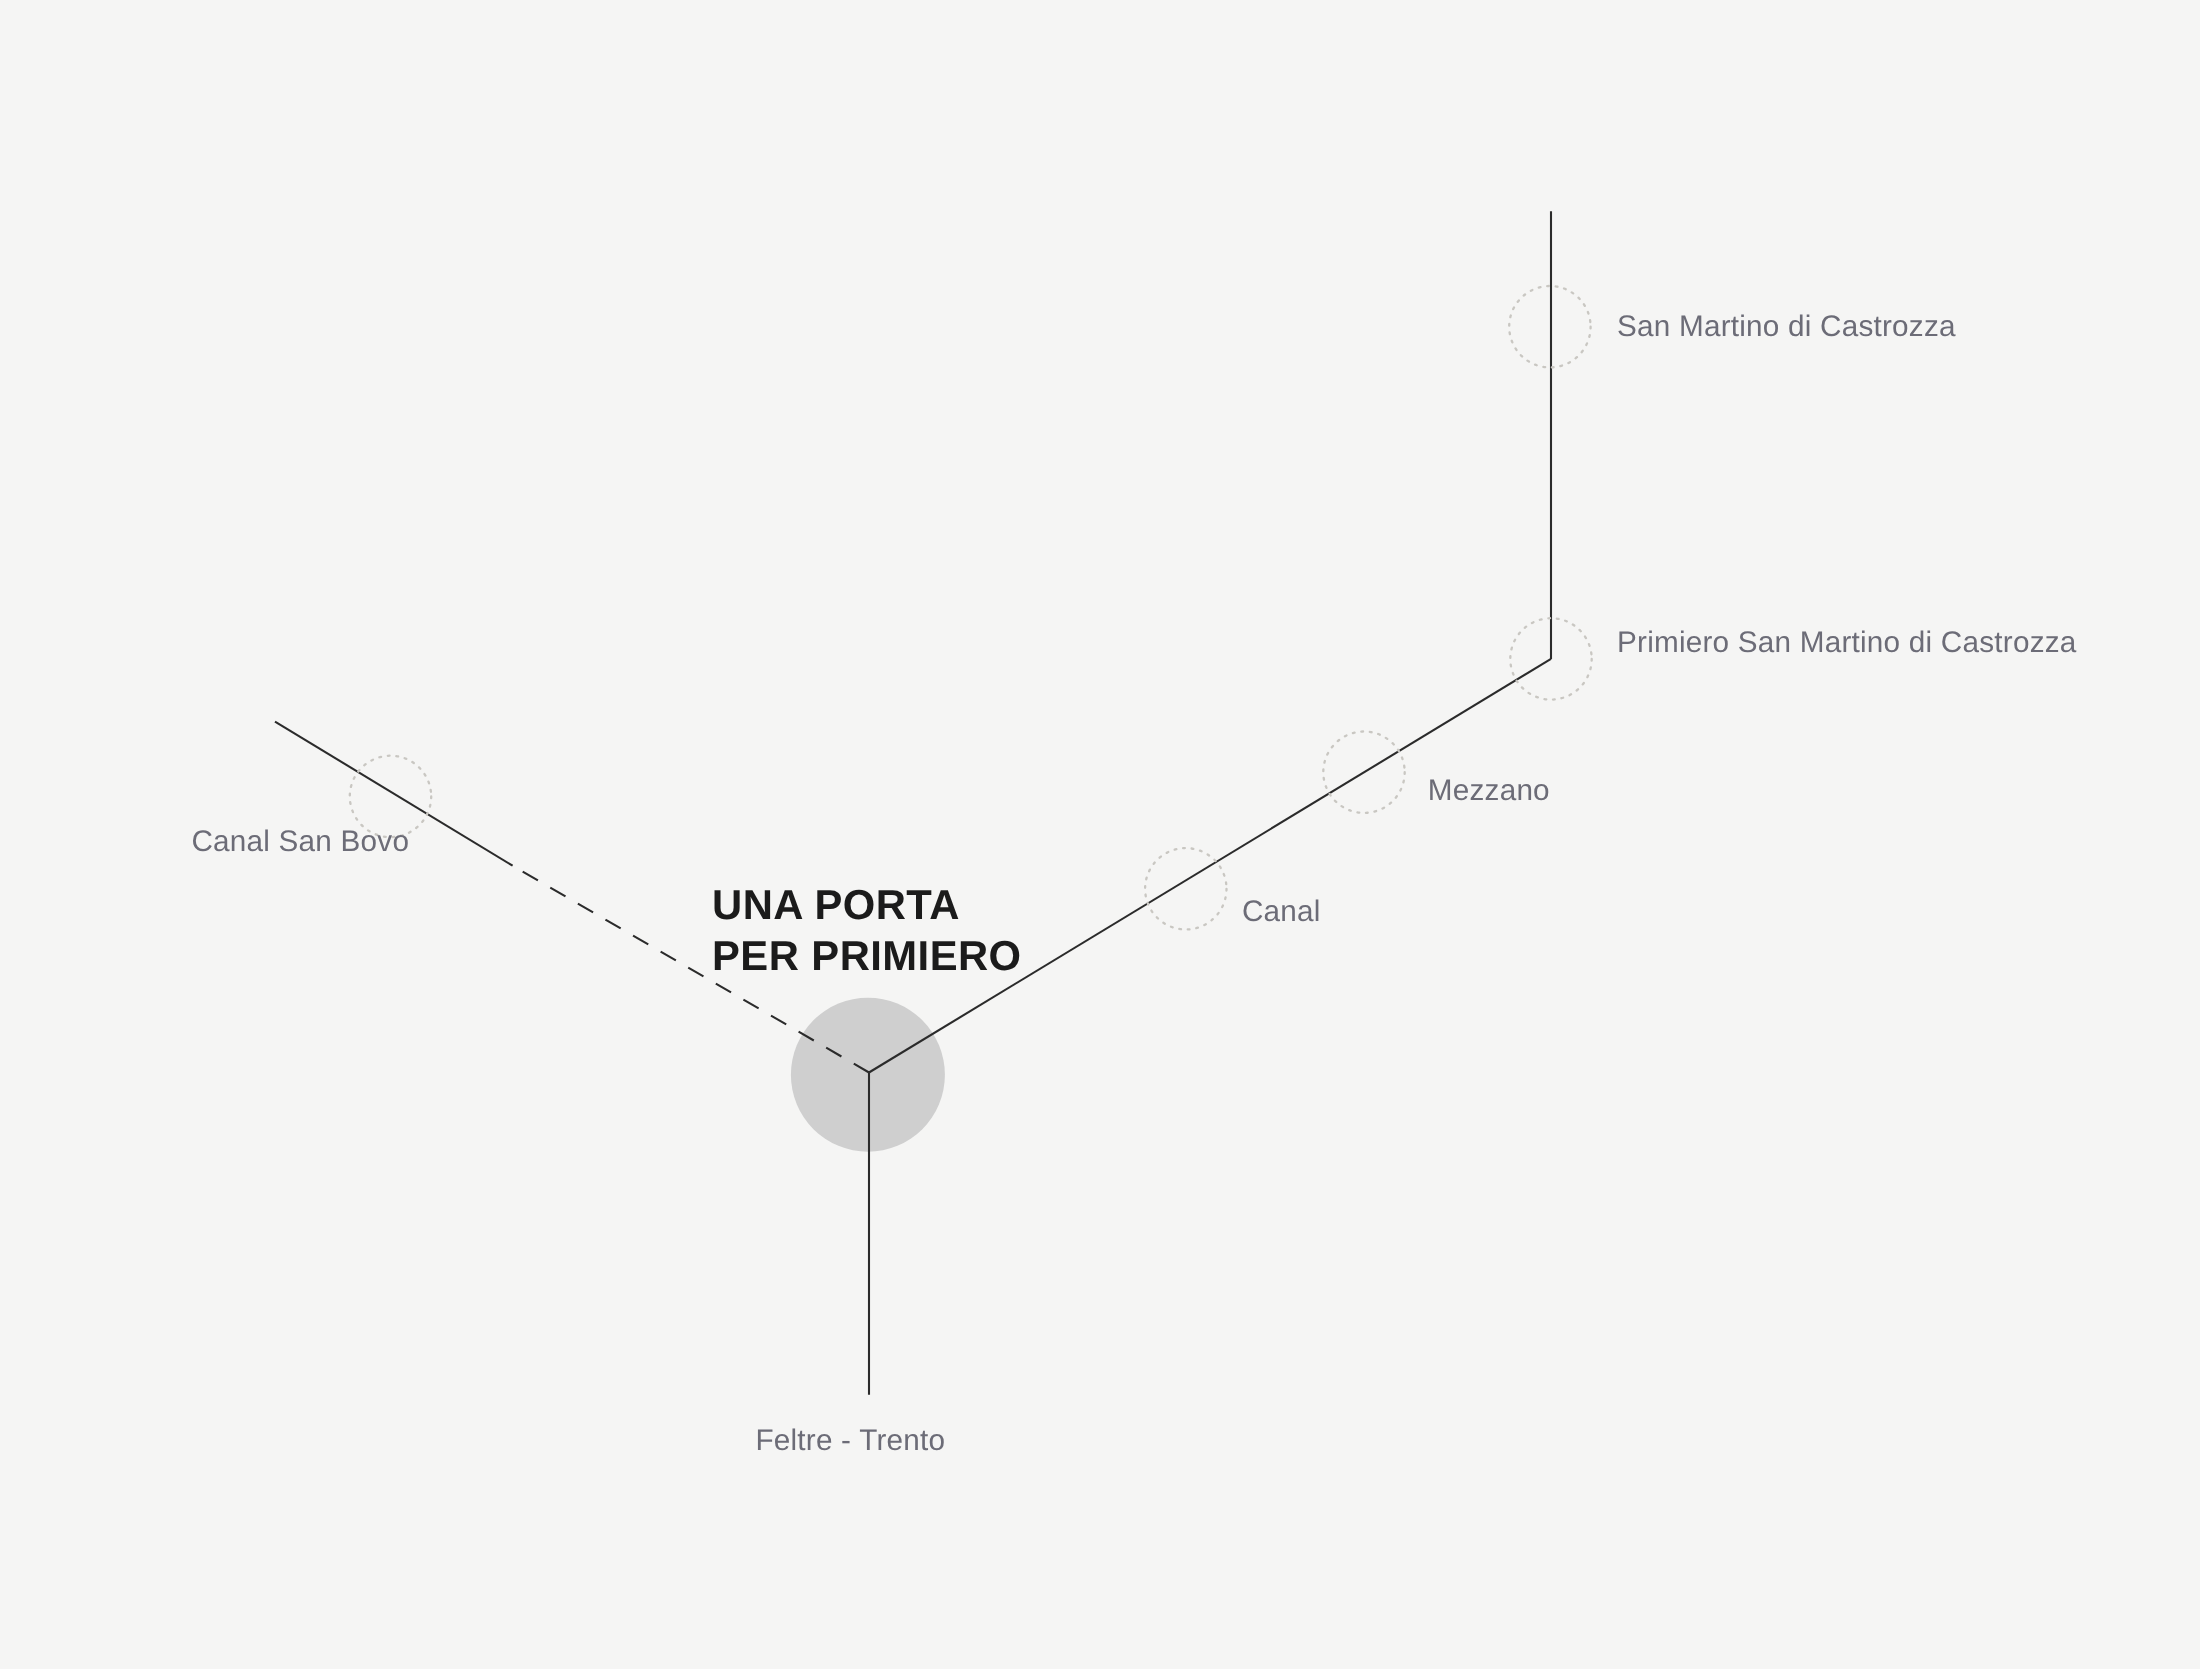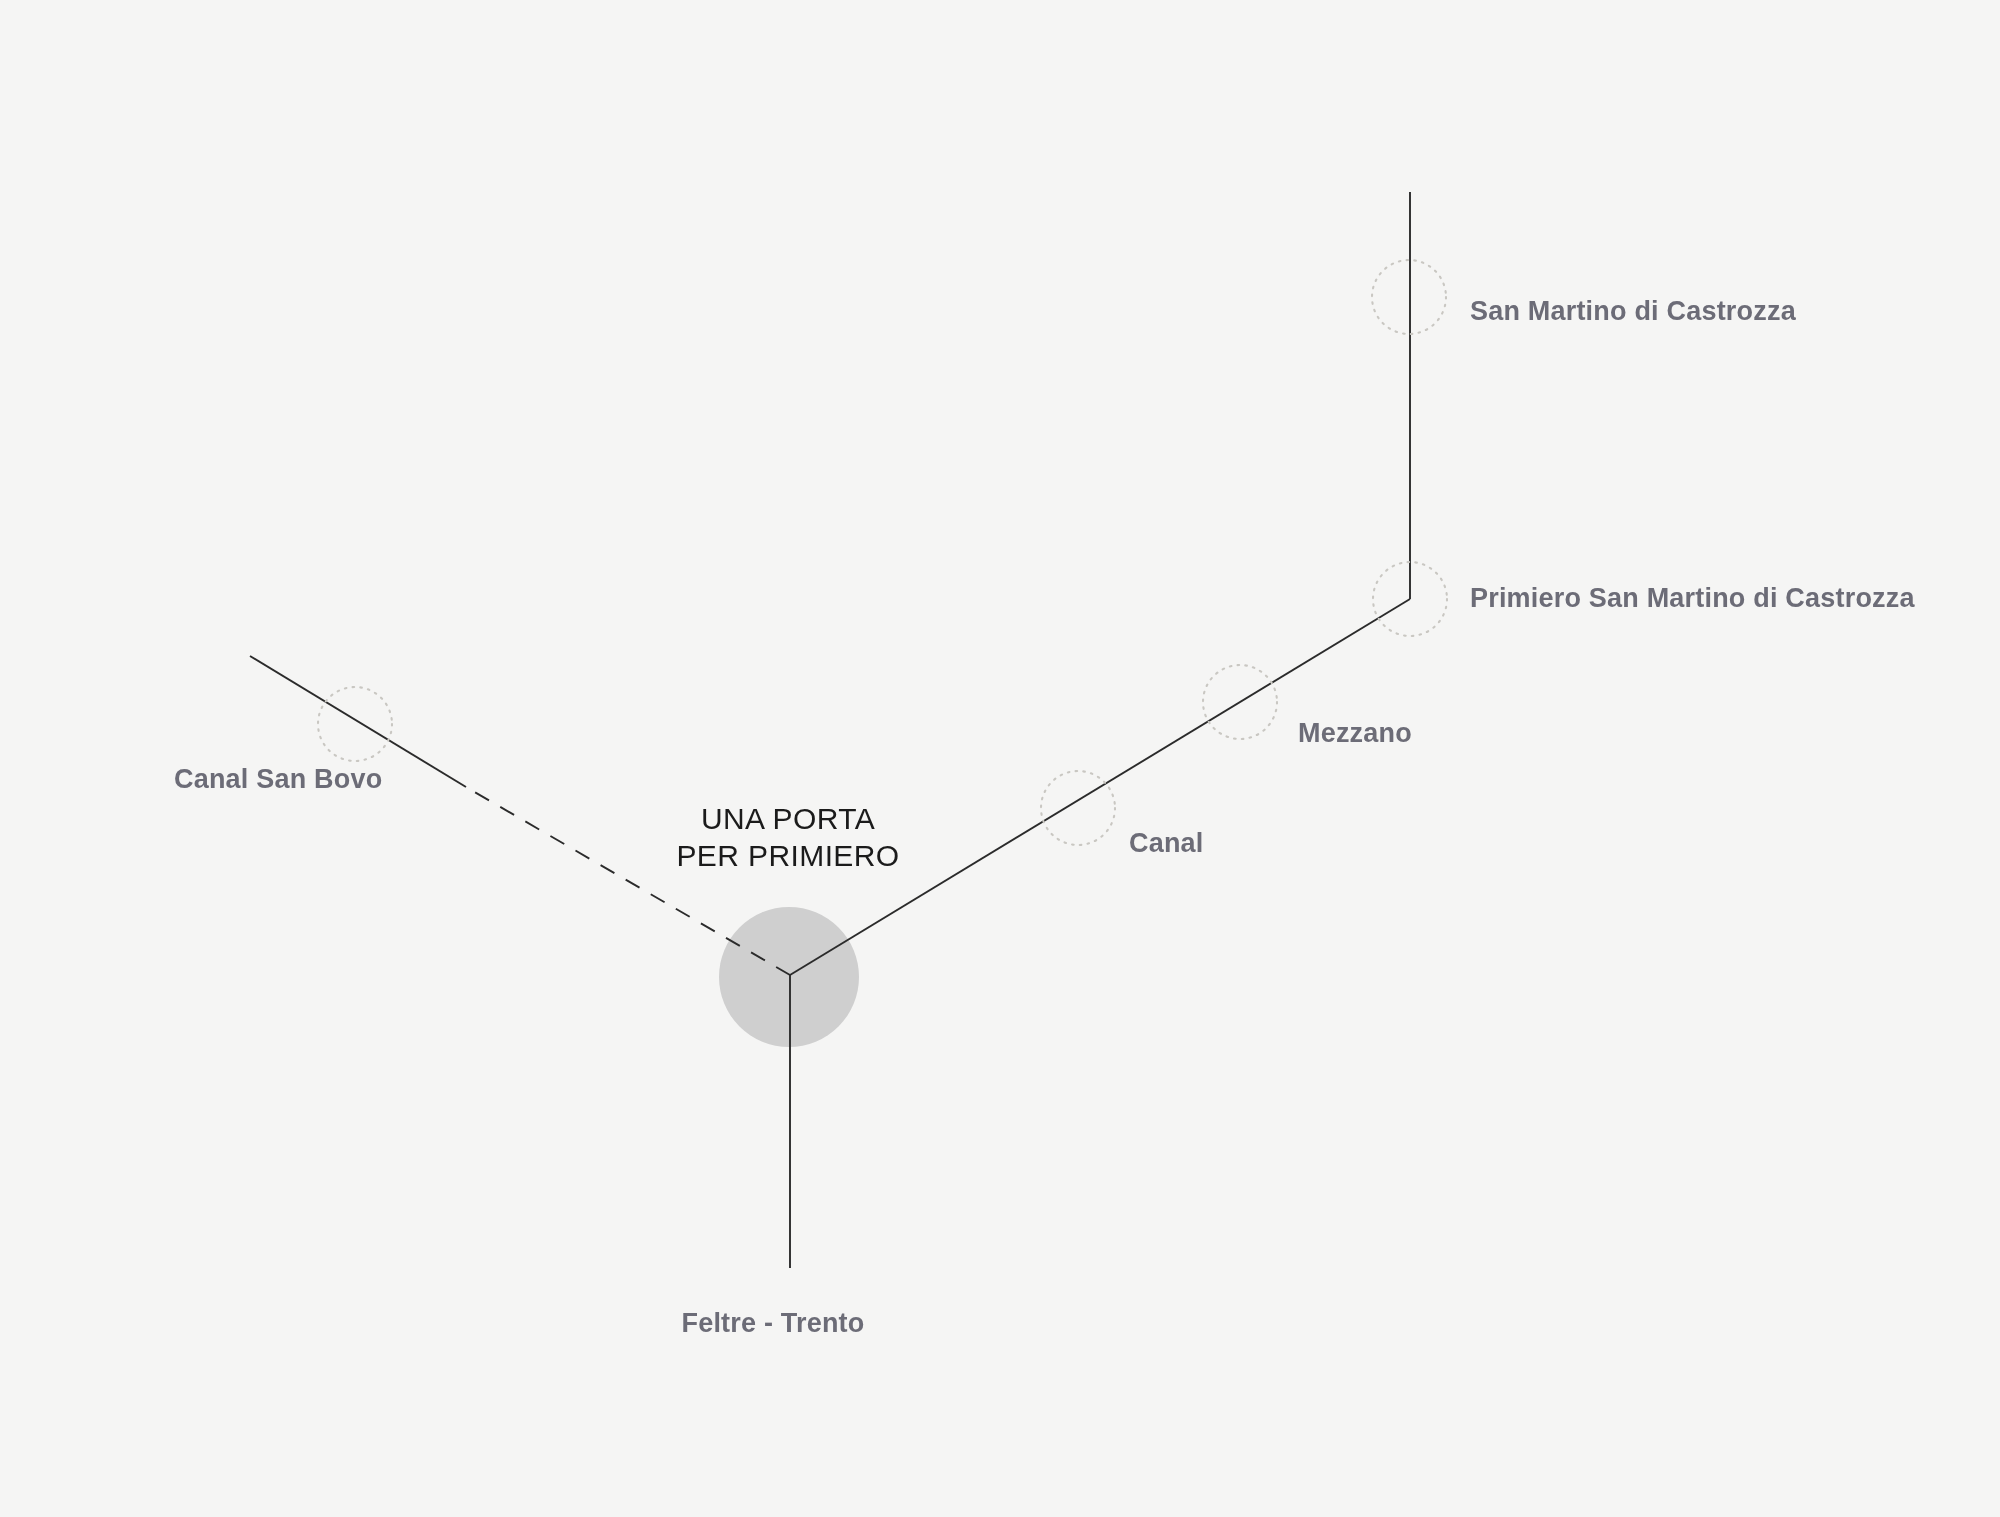--- a/index.html
+++ b/index.html
@@ -31,37 +31,35 @@
     inset: 0;
     width: 2000px;
     height: 1517px;
     pointer-events: none;
   }
   .node-label {
     position: absolute;
     pointer-events: auto;
     color: #6c6c77;
     font-size: 27px;
-    font-weight: 700;
+    font-weight: 400;
     letter-spacing: 0.2px;
     white-space: nowrap;
     line-height: 1;
-    margin-top: 14px;
   }
   .node-label.align-left  { transform: translateY(-50%); }
   .node-label.align-center{ transform: translate(-50%, 0); }
   .hub-title {
     position: absolute;
     pointer-events: auto;
     color: #1b1b1b;
-    font-size: 30px;
-    font-weight: 400;
+    font-size: 38px;
+    font-weight: 700;
     letter-spacing: 0.4px;
     line-height: 1.24;
-    text-align: center;
     white-space: nowrap;
     transform: translate(-50%, 0);
   }
 </style>
 </head>
 <body>
 
 <div id="stage" style="background: rgb(245, 245, 244);">
 
   <svg id="diagram-svg" viewBox="0 0 2000 1517">

